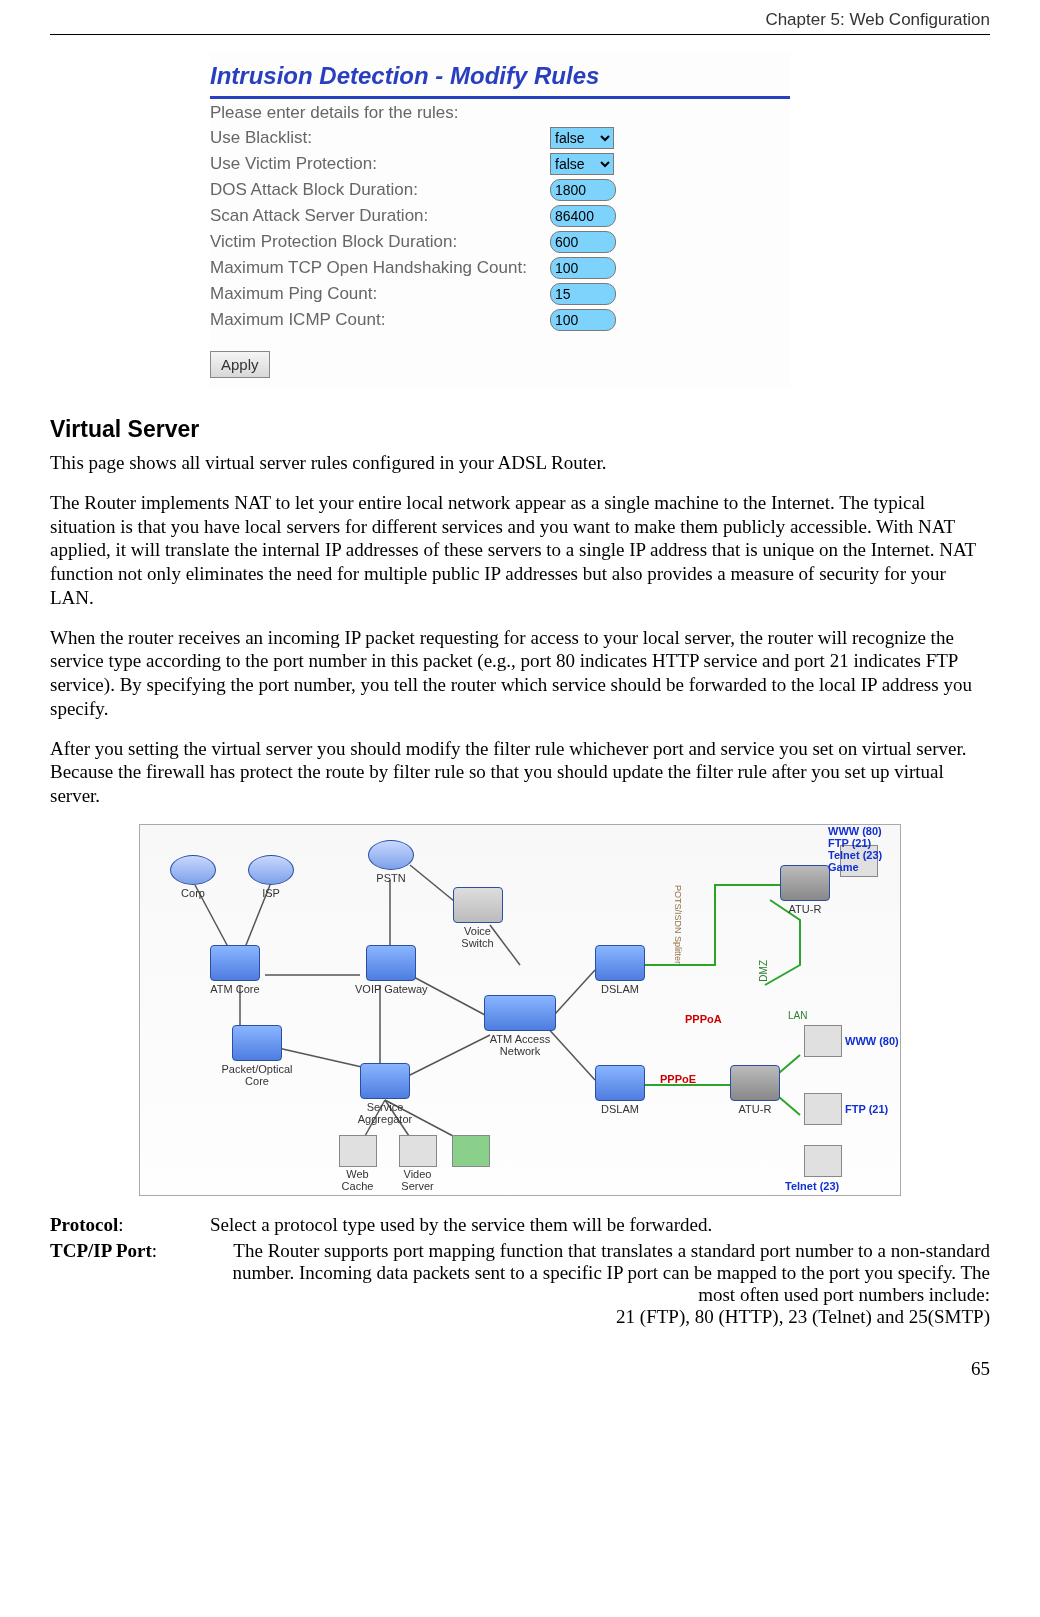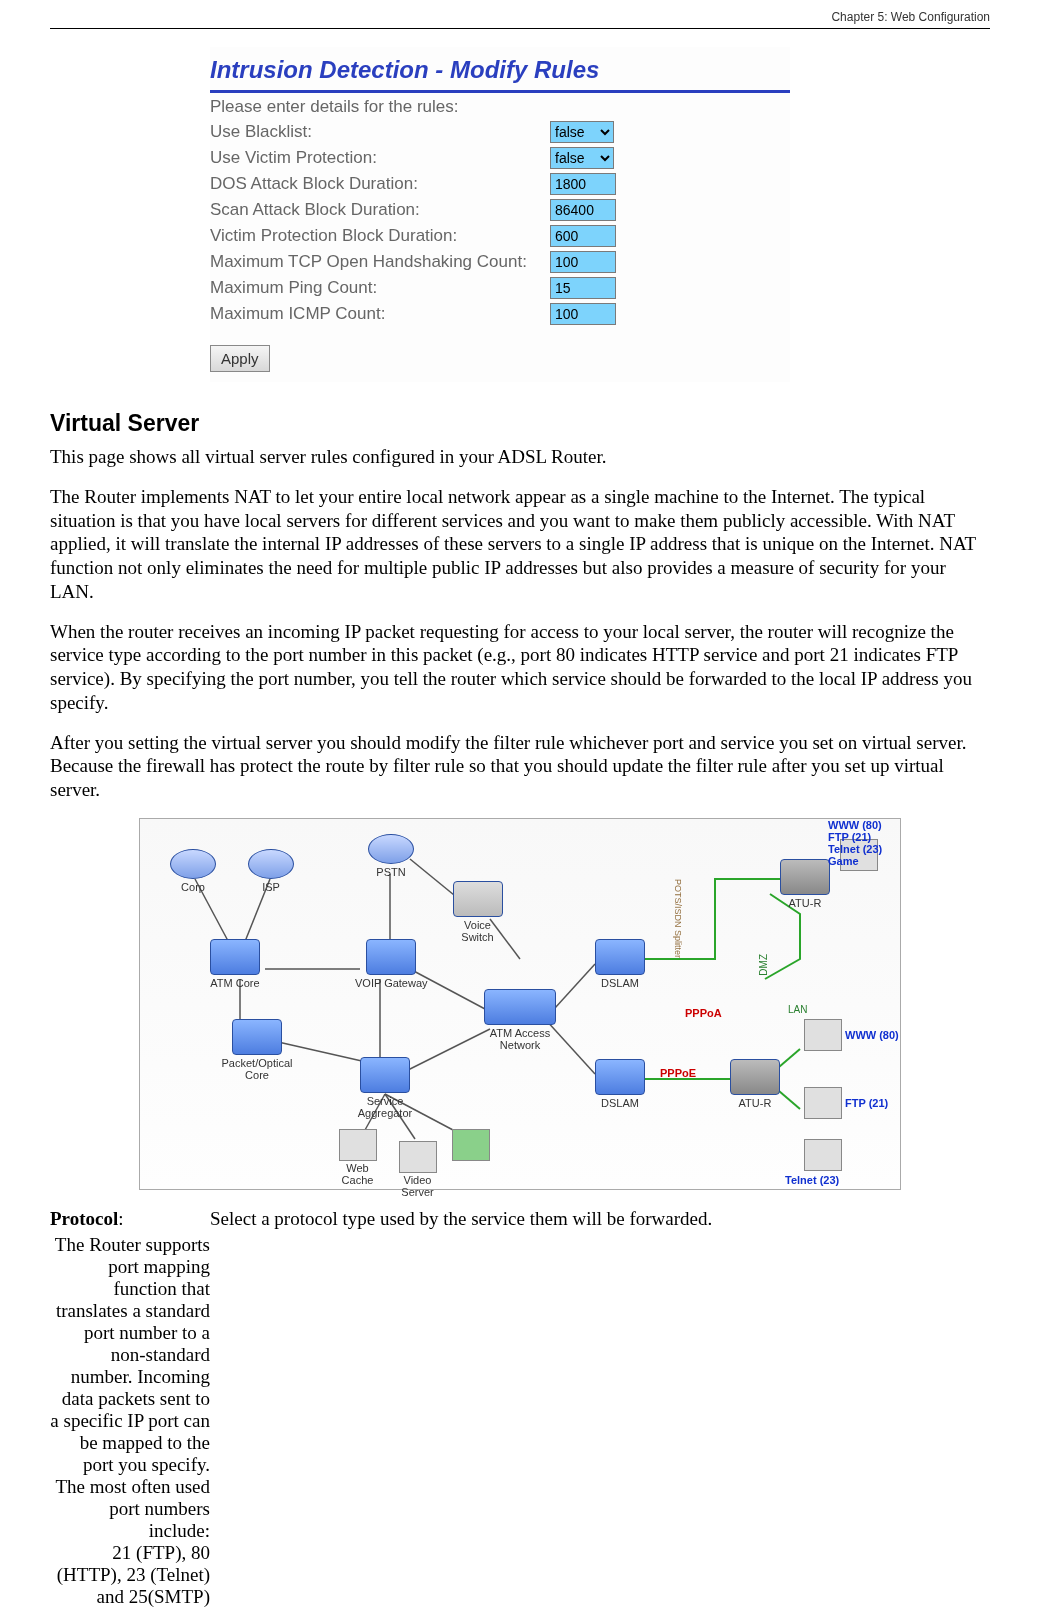--- a/index.html
+++ b/index.html
@@ -12,21 +12,21 @@
   }
   .page {
     width: 940px;
     margin: 0 auto;
     padding: 10px 50px 20px 50px;
     box-sizing: content-box;
   }
   .chapter-header {
     text-align: right;
     font-family: Verdana, Geneva, sans-serif;
-    font-size: 12px;
+    font-size: 17px;
     color: #333;
     padding-bottom: 2px;
   }
   .rule {
     border: 0;
     border-top: 1.5px solid #000;
     margin: 2px 0 18px 0;
   }
   .form-pane {
     width: 580px;
@@ -55,21 +55,21 @@
   }
   .form-row .lbl { width: 340px; }
   .form-row select, .form-row input[type=text] {
     font-family: Arial, sans-serif;
     font-size: 14px;
     border: 1px solid #7a7a7a;
     background: #7dd3fc;
     color: #000;
   }
   .form-row select { height: 22px; width: 64px; }
-  .form-row input[type=text] { height: 18px; width: 56px; padding: 1px 4px; }
+  .form-row input[type=text] { height: 18px; width: 56px; padding: 1px 4px; border-radius: 10px; }
   .apply-btn {
     margin-top: 16px;
     font-family: Arial, sans-serif;
     font-size: 15px;
     padding: 4px 10px;
     background: linear-gradient(#f5f5f5,#d8d8d8);
     border: 1px solid #888;
     cursor: pointer;
     color: #333;
   }
@@ -150,21 +150,21 @@
     </div>
     <div class="form-row">
       <span class="lbl">Use Victim Protection:</span>
       <select><option>false</option></select>
     </div>
     <div class="form-row">
       <span class="lbl">DOS Attack Block Duration:</span>
       <input type="text" value="1800" style="">
     </div>
     <div class="form-row">
-      <span class="lbl">Scan Attack Block Duration:</span>
+      <span class="lbl">Scan Attack Server Duration:</span>
       <input type="text" value="86400" style="">
     </div>
     <div class="form-row">
       <span class="lbl">Victim Protection Block Duration:</span>
       <input type="text" value="600" style="">
     </div>
     <div class="form-row">
       <span class="lbl">Maximum TCP Open Handshaking Count:</span>
       <input type="text" value="100" style="">
     </div>
@@ -229,21 +229,21 @@
     <div class="d-node" style="left:310px; top:62px; width:55px;"><div class="d-box" style="background:linear-gradient(#ddd,#bbb);"></div><span style="white-space:pre;">Voice
 Switch</span></div>
     <div class="d-node" style="left:330px; top:170px; width:100px;"><div class="d-box" style="width:70px;"></div><span>ATM Access Network</span></div>
     <div class="d-node" style="left:455px; top:120px;"><div class="d-box"></div><span>DSLAM</span></div>
     <div class="d-node" style="left:455px; top:240px;"><div class="d-box"></div><span>DSLAM</span></div>
     <div class="d-node" style="left:640px; top:40px;"><div class="d-box" style="background:linear-gradient(#bbb,#888);"></div><span>ATU-R</span></div>
     <div class="d-node" style="left:590px; top:240px;"><div class="d-box" style="background:linear-gradient(#bbb,#888);"></div><span>ATU-R</span></div>
 
     <div class="d-node" style="left:195px; top:310px; width:45px;"><div class="d-pc"></div><span style="white-space:pre;">Web
 Cache</span></div>
-    <div class="d-node" style="left:255px; top:310px; width:45px;margin-top:12px;"><div class="d-pc"></div><span style="white-space:pre;">Video
+    <div class="d-node" style="left:255px; top:310px; width:45px;"><div class="d-pc"></div><span style="white-space:pre;">Video
 Server</span></div>
     <div class="d-node" style="left:312px; top:310px;">
         <div class="d-pc" style="background:#8ad08a;"></div>
       </div>
 
     <div class="d-node" style="left:700px; top:20px;">
         <div class="d-pc"></div>
       </div>
     <div class="d-node" style="left:660px; top:200px; width:45px;">
         <div class="d-pc"></div>
@@ -270,18 +270,21 @@
     <div class="blue-lbl" style="left:705px; top:278px;">FTP (21)</div>
     <div class="blue-lbl" style="left:645px; top:355px;">Telnet (23)</div>
   </div>
 
   <div class="def-list">
     <div>
       <span class="def-term">Protocol</span><span>:</span>
     </div>
     <div style="white-space:pre-line;">Select a protocol type used by the service them will be forwarded.</div>
 
+    <div>
+      <span class="def-term">TCP/IP Port</span><span>:</span>
+    </div>
     <div style="white-space:pre-line;text-align:right;">The Router supports port mapping function that translates a standard port number to a non-standard number. Incoming data packets sent to a specific IP port can be mapped to the port you specify. The most often used port numbers include:
 21 (FTP), 80 (HTTP), 23 (Telnet) and 25(SMTP)</div>
   </div>
 
   <div class="page-no">65</div>
 </div>
 
 </body></html>

